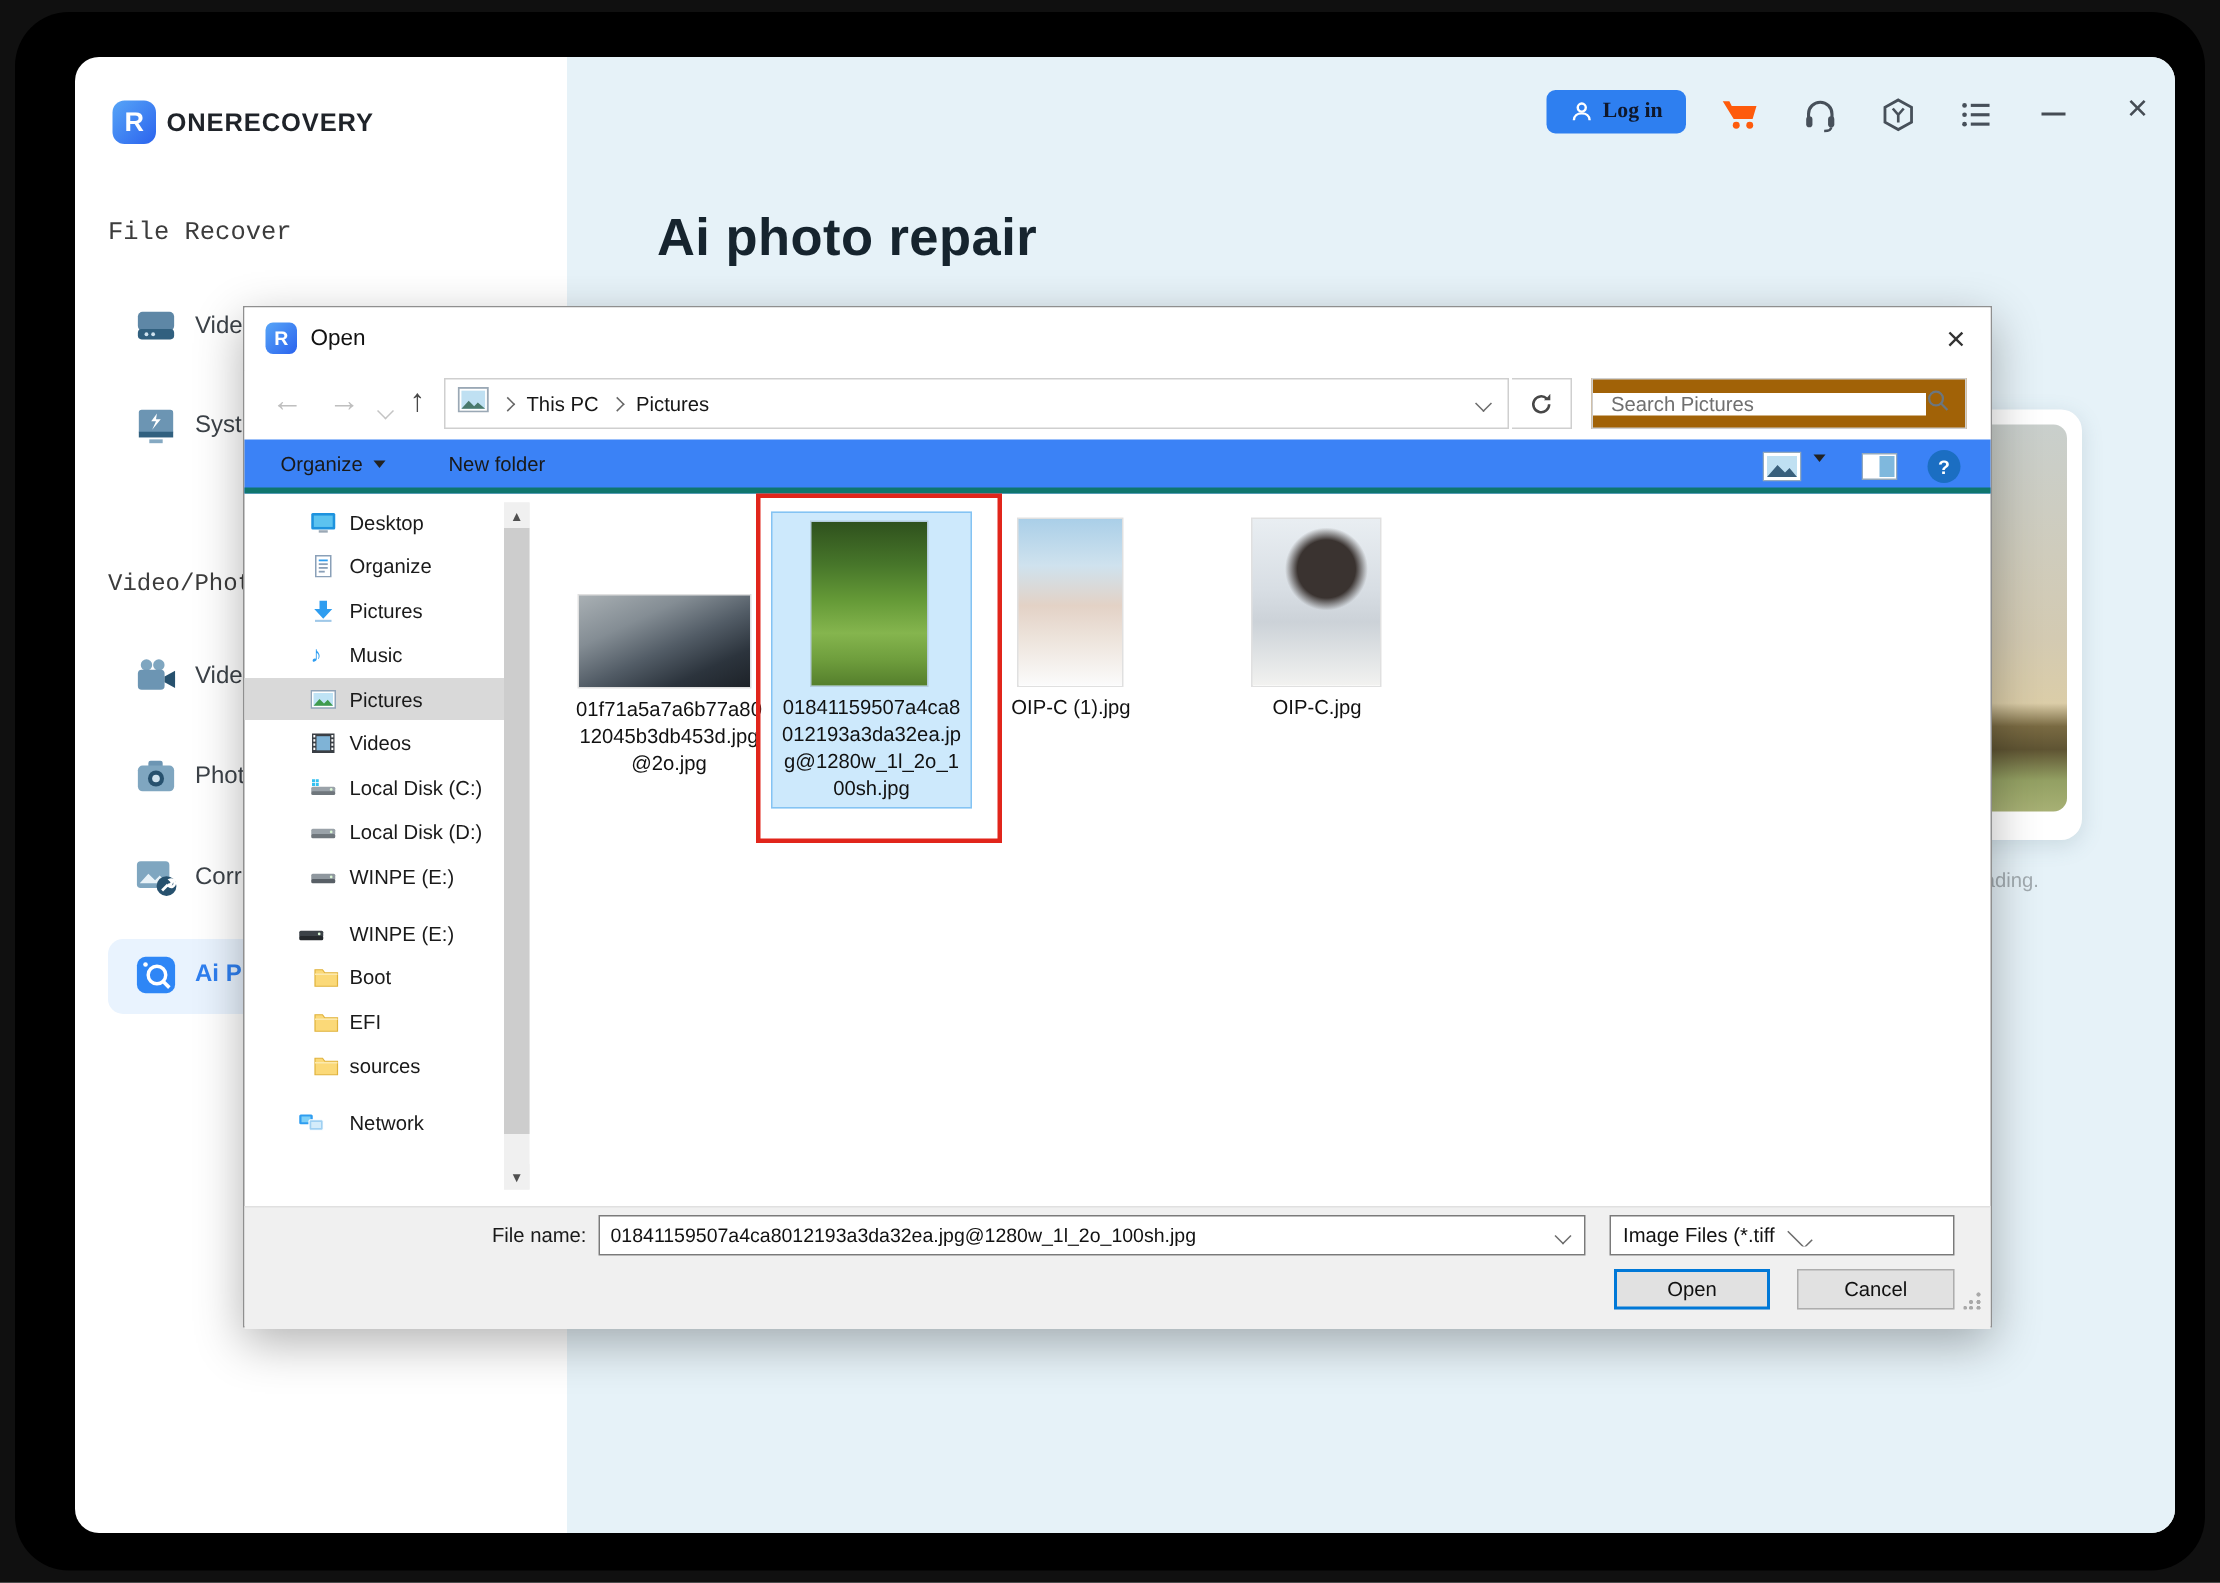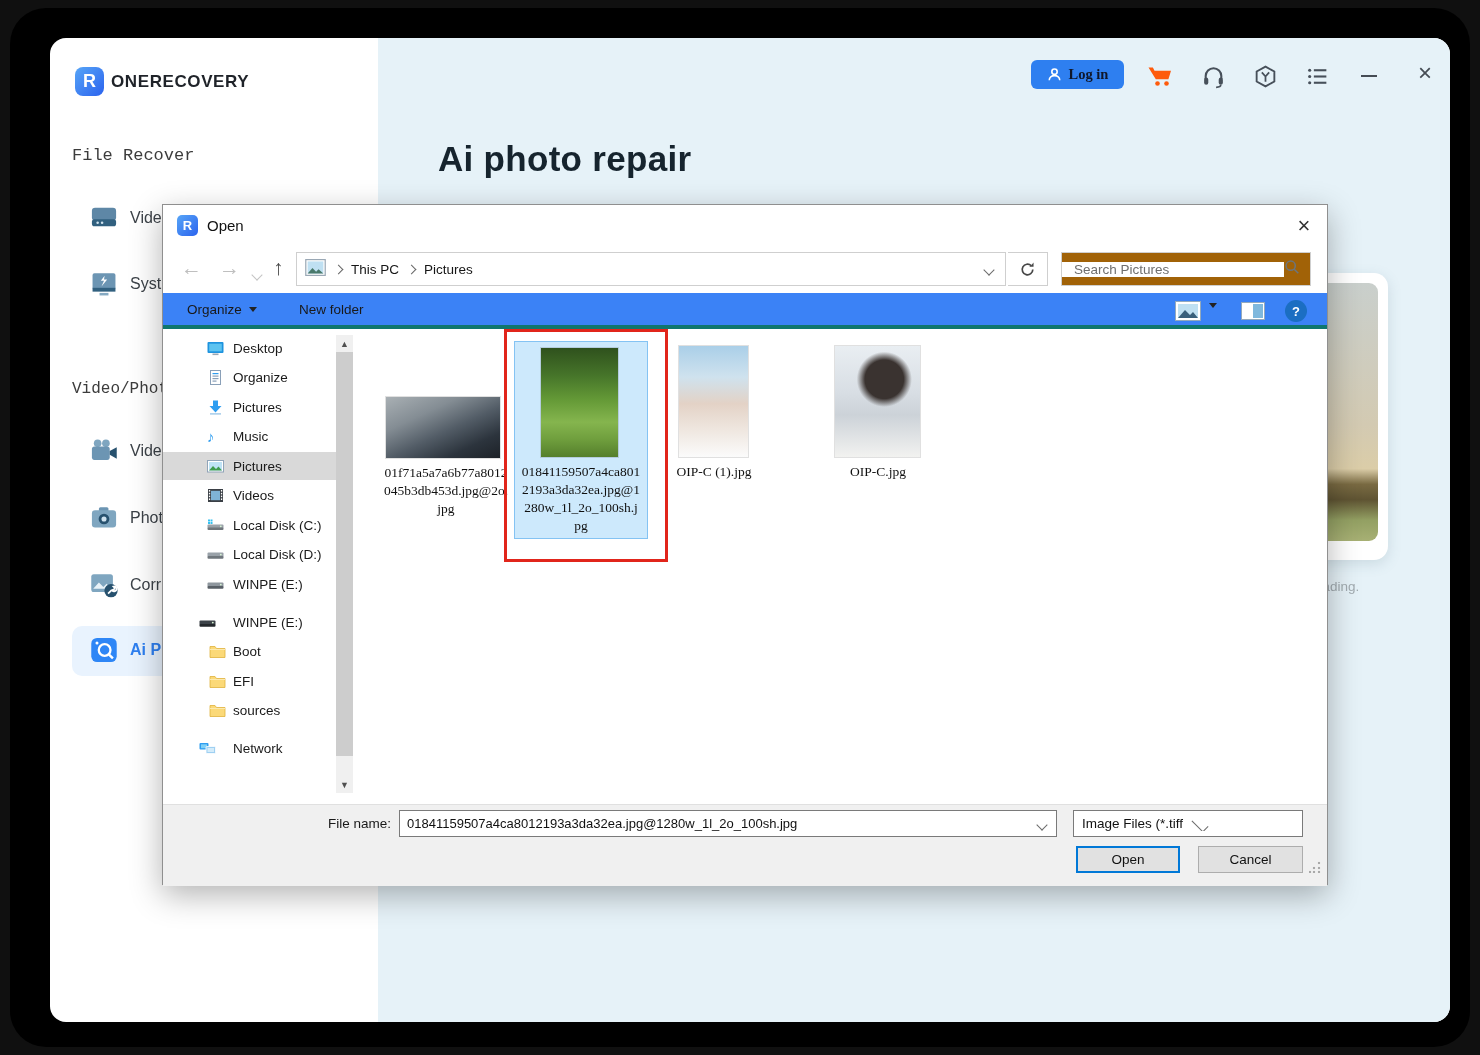--- a/index.html
+++ b/index.html
@@ -74,21 +74,21 @@
   .tico{position:absolute;width:17px;height:15px;}
   .lvl0 .tico{left:36px;} .lvl1 .tico{left:44px;} .lvl2 .tico{left:46px;}
   .tlabel{position:absolute;left:70px;font-size:13.5px;color:#1a1a1a;white-space:nowrap;}
   .scrollbar{left:173px;top:130px;width:17px;height:458px;background:#f0f0f0;}
   .sb-btn{left:0;width:17px;height:17px;background:#f0f0f0;color:#505050;font-size:9px;
     display:flex;align-items:center;justify-content:center;cursor:pointer;}
   .sb-thumb{left:0;top:17px;width:17px;height:404px;background:#cdcdcd;cursor:pointer;}
 
   
   .fthumb{box-shadow:0 0 0 1px rgba(0,0,0,.12);}
-  .fname{font-size:13.5px;line-height:18px;color:#111;text-align:center;word-break:break-all;font-family:Liberation Serif, serif;}
+  .fname{font-size:13.5px;line-height:18px;color:#111;text-align:center;word-break:break-all;}
   .tile-sel{background:#cde9fc;border:1px solid #84c3f3;box-sizing:border-box;}
   .red-box{border:3px solid #e1251b;box-sizing:border-box;z-index:5;}
   .t1{background:linear-gradient(155deg,#a9b0b4 0%,#848d94 30%,#525c66 55%,#2c343d 78%,#1d2228 100%);}
   .t2{background:linear-gradient(180deg,#2f511d 0%,#47762a 26%,#659a37 48%,#85b54e 68%,#6f9e3d 84%,#557f2c 100%);}
   .t3{background:linear-gradient(180deg,#aacfe8 0%,#cfe2ee 28%,#e3d2c6 52%,#efe7e0 76%,#fbfbfb 100%);}
   .t4{background:radial-gradient(circle at 58% 30%,#3a3330 0 21%,rgba(58,51,48,0) 30%),
       linear-gradient(180deg,#e9eef2 0%,#d8dee4 42%,#ccd2d8 62%,#f2f2f0 100%);}
 
   
   .dlg-footer{left:0;top:599px;width:100%;height:82px;background:#f0f0f0;border-top:1px solid #e0e0e0;box-sizing:border-box;}

